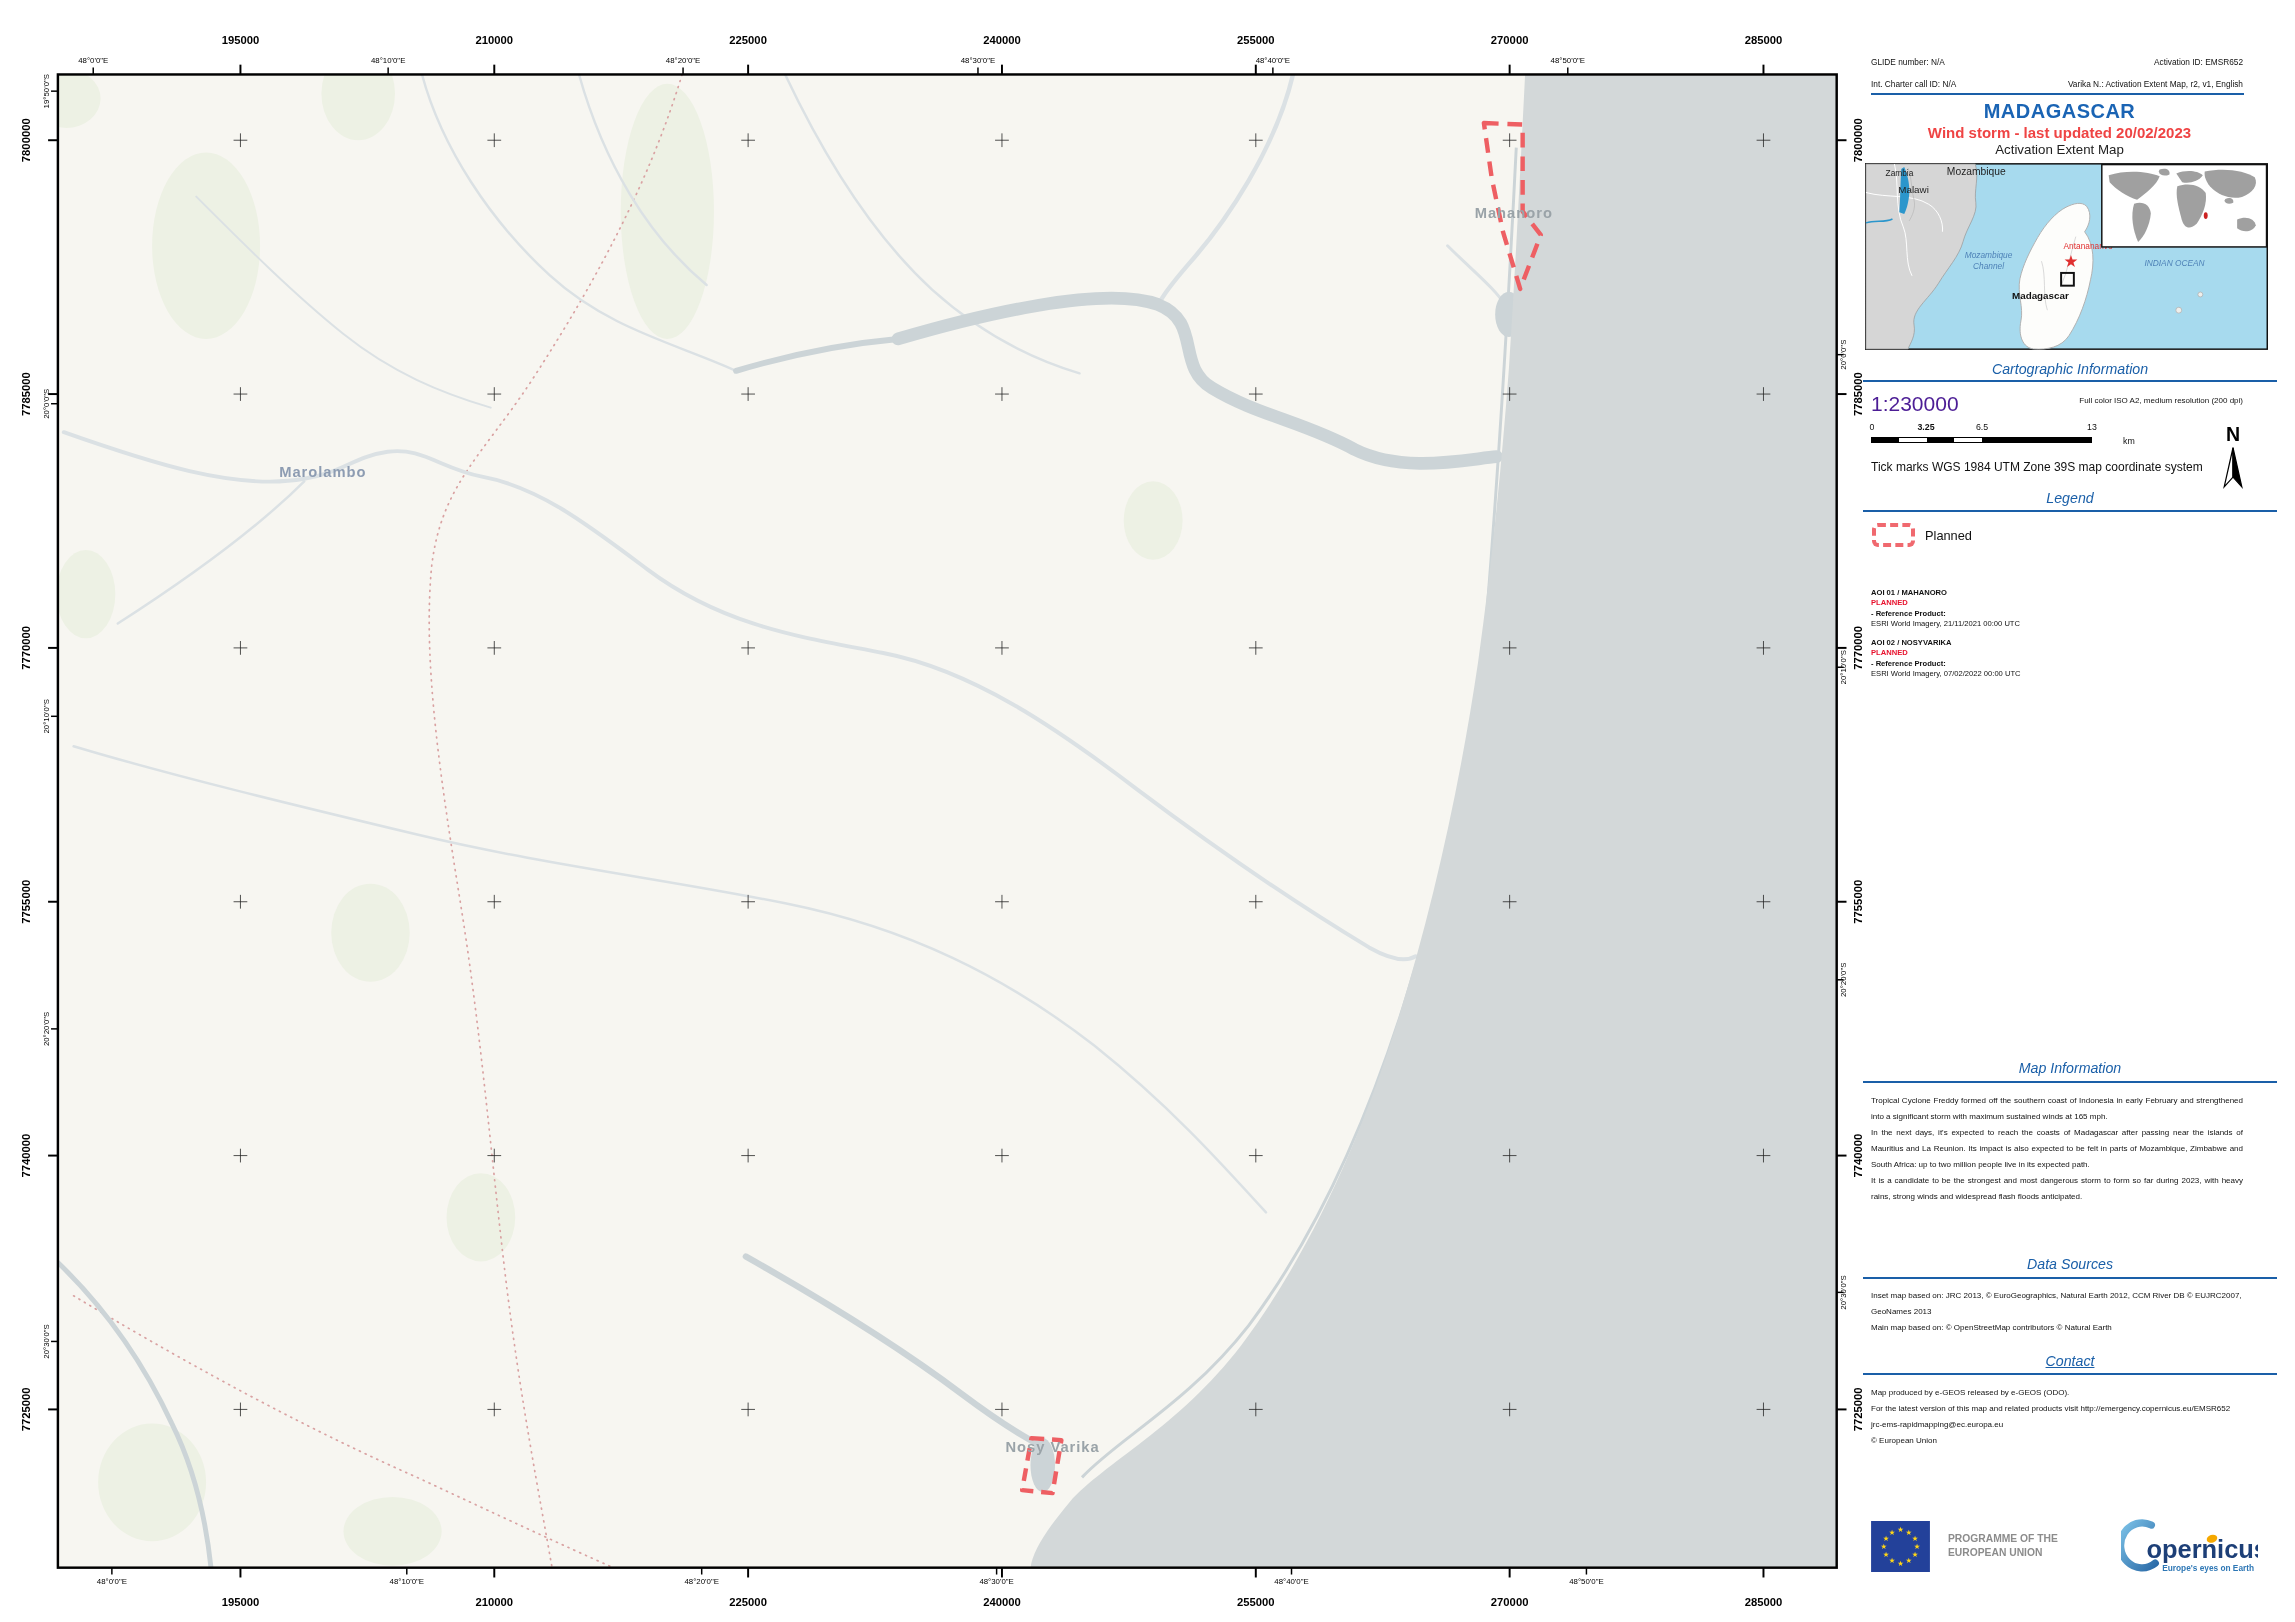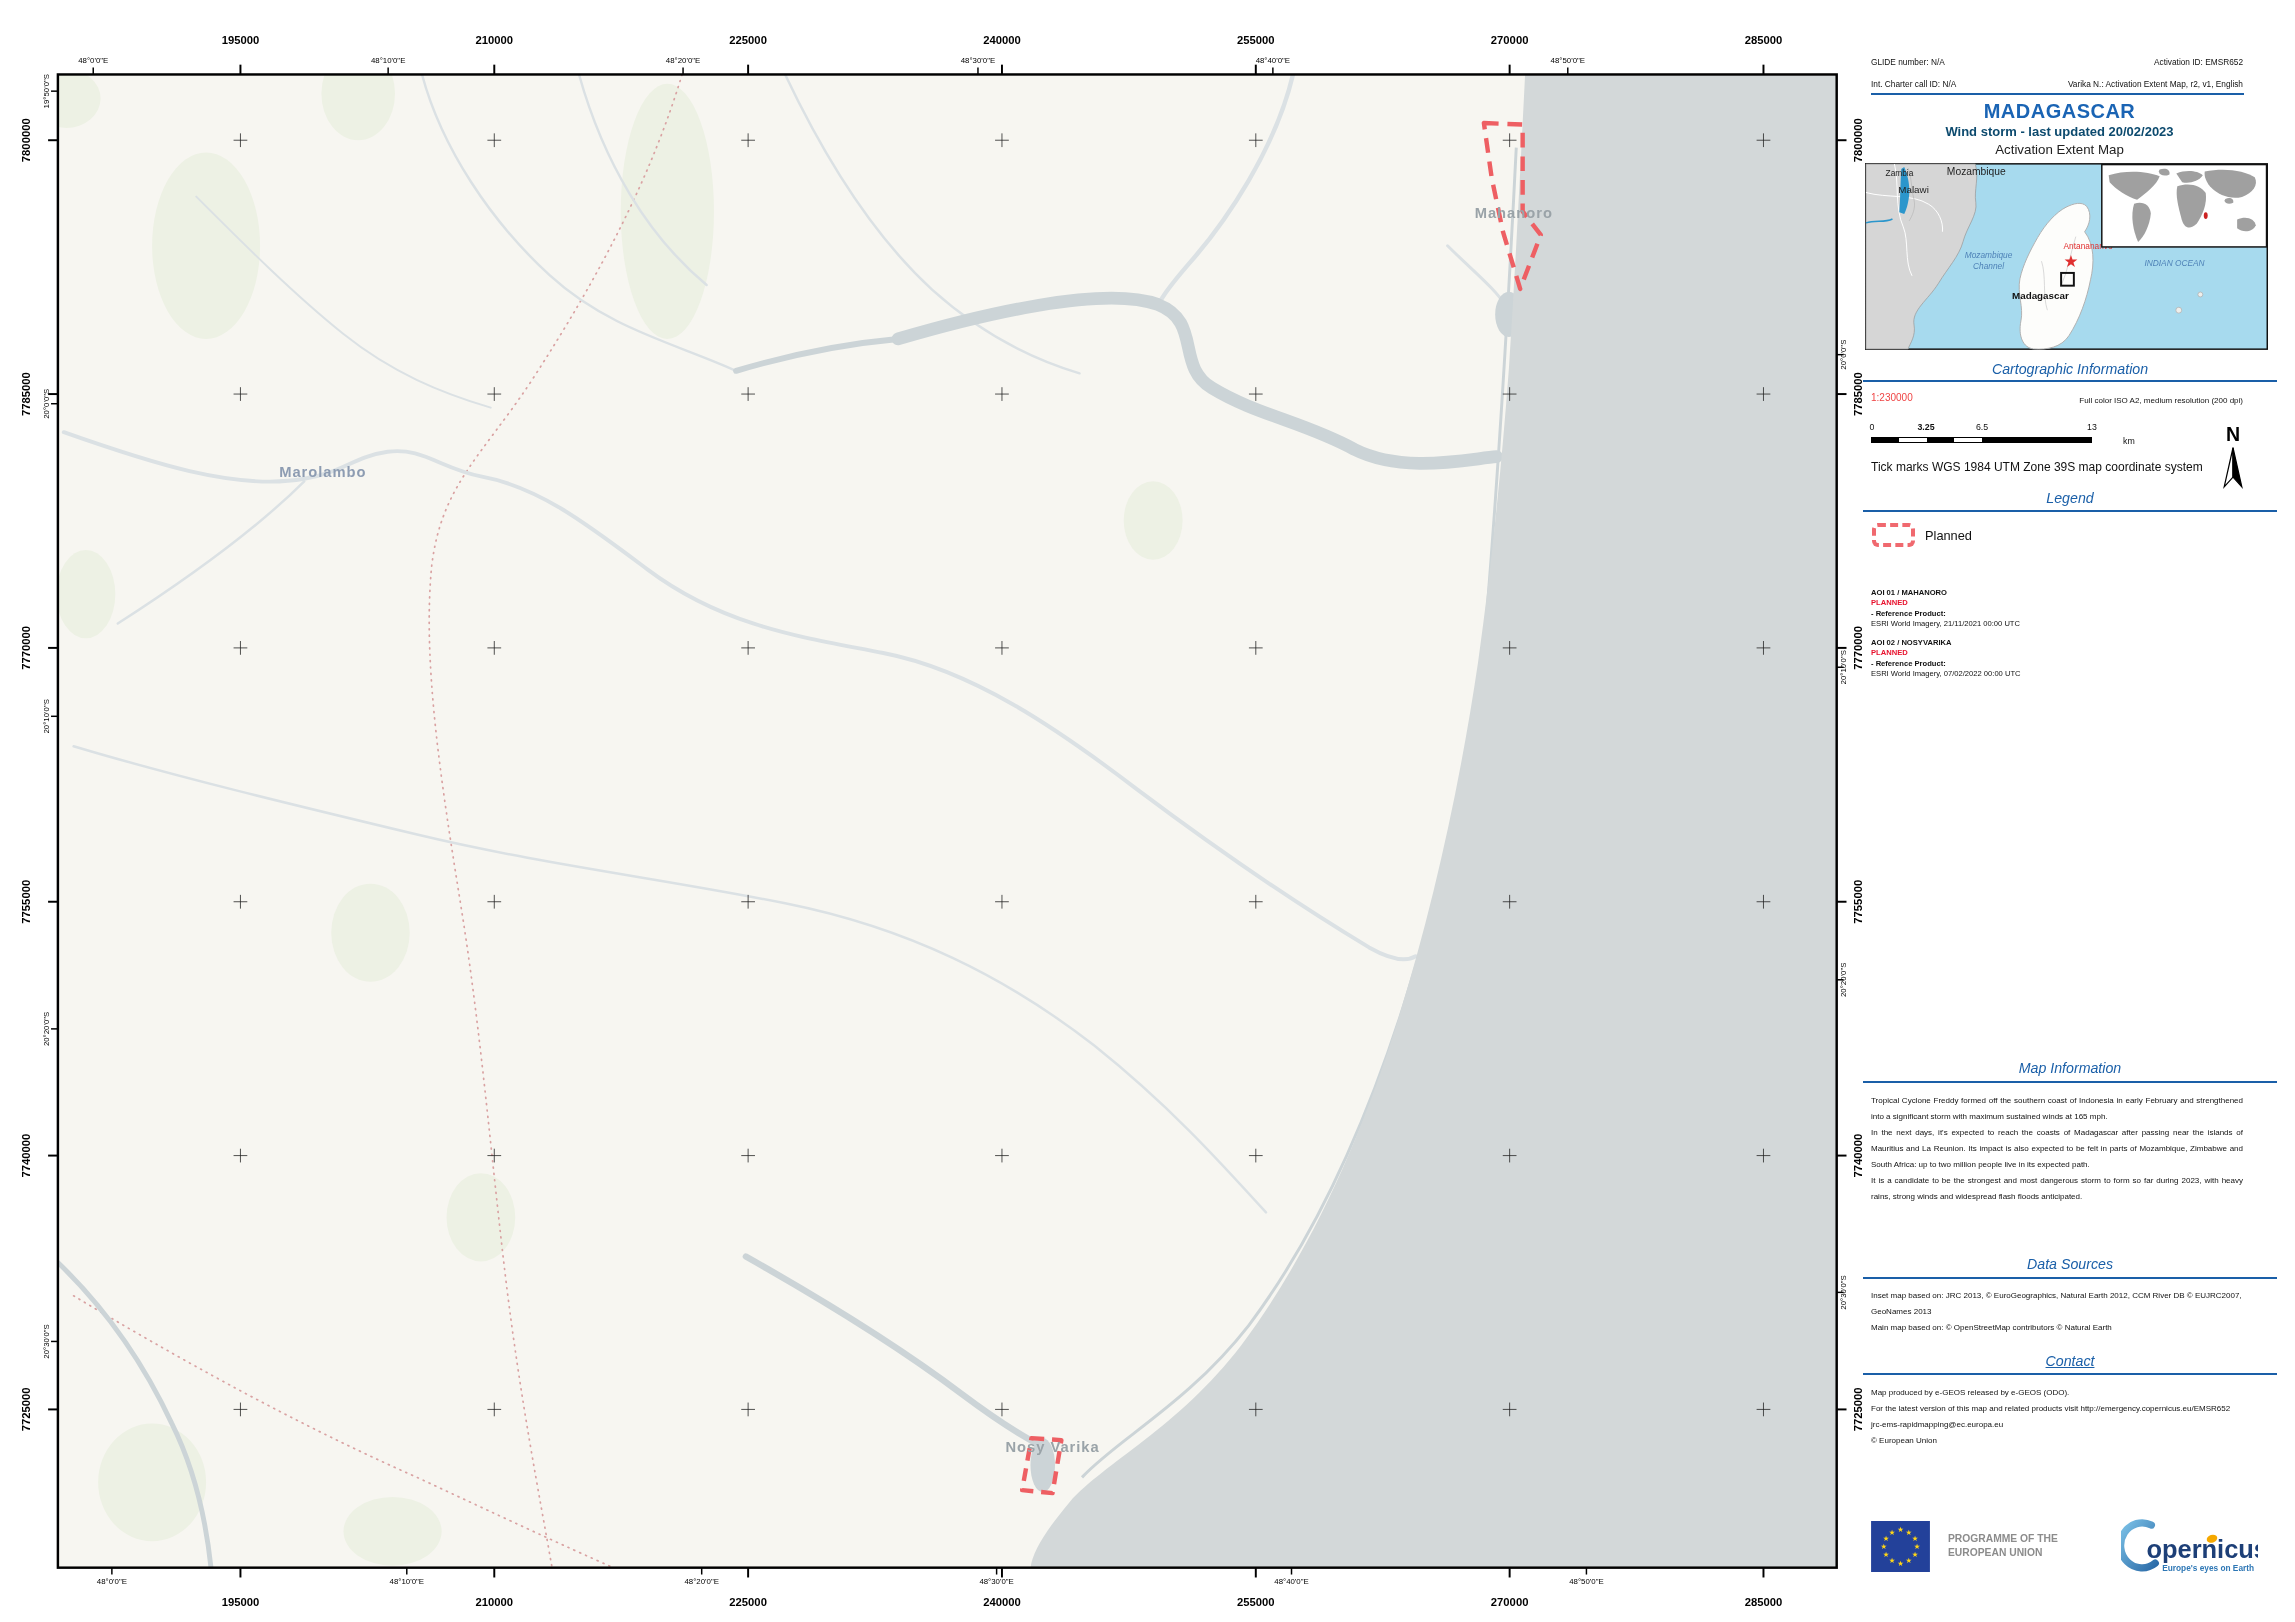--- a/index.html
+++ b/index.html
@@ -3,25 +3,25 @@
 <meta charset="utf-8">
 <style>
   html,body{margin:0;padding:0;background:#ffffff;}
   body{width:2295px;height:1623px;position:relative;font-family:"Liberation Sans",sans-serif;color:#1a1a1a;overflow:hidden;}
   .abs{position:absolute;}
   
   .sb-small{font-size:8.3px;color:#111;text-align:center;}
   .sb-right{text-align:right;}
   .hdr-rule{height:2px;background:#1a5fa8;}
   .country-title{font-size:20px;font-weight:bold;color:#1a64b4;text-align:center;letter-spacing:0.5px;}
-  .event-title{font-size:13px;font-weight:bold;color:#0c4a6e;text-align:center;}
+  .event-title{font-size:15px;font-weight:bold;color:#ef4444;text-align:center;}
   .sub-title{font-size:13.3px;color:#222;text-align:center;}
   .sec-head{font-size:14.2px;font-style:italic;color:#1a5fa8;text-align:center;font-weight:500;}
   .sec-rule{height:2px;background:#1a5fa8;}
-  .scale-big{font-size:10px;color:#ef4444;text-align:right;}
+  .scale-big{font-size:21px;color:#4c1d95;text-align:right;}
   .print-note{font-size:8px;color:#111;text-align:right;}
   .tick-note{font-size:12px;color:#111;}
   .bar-label{font-size:8.8px;color:#111;position:absolute;transform:translateX(-50%);}
   .km-label{font-size:8.8px;color:#111;}
   .legend-label{font-size:12.8px;color:#111;}
   .planned-swatch{width:43px;height:23.6px;border:4.4px dashed #f0696f;border-radius:5.9px;box-sizing:border-box;}
   .aoi-block{font-size:7.6px;line-height:10.3px;color:#111;}
   .aoi-title{font-weight:bold;}
   .aoi-status{font-weight:bold;color:#e8112d;}
   .aoi-ref{font-weight:bold;}

